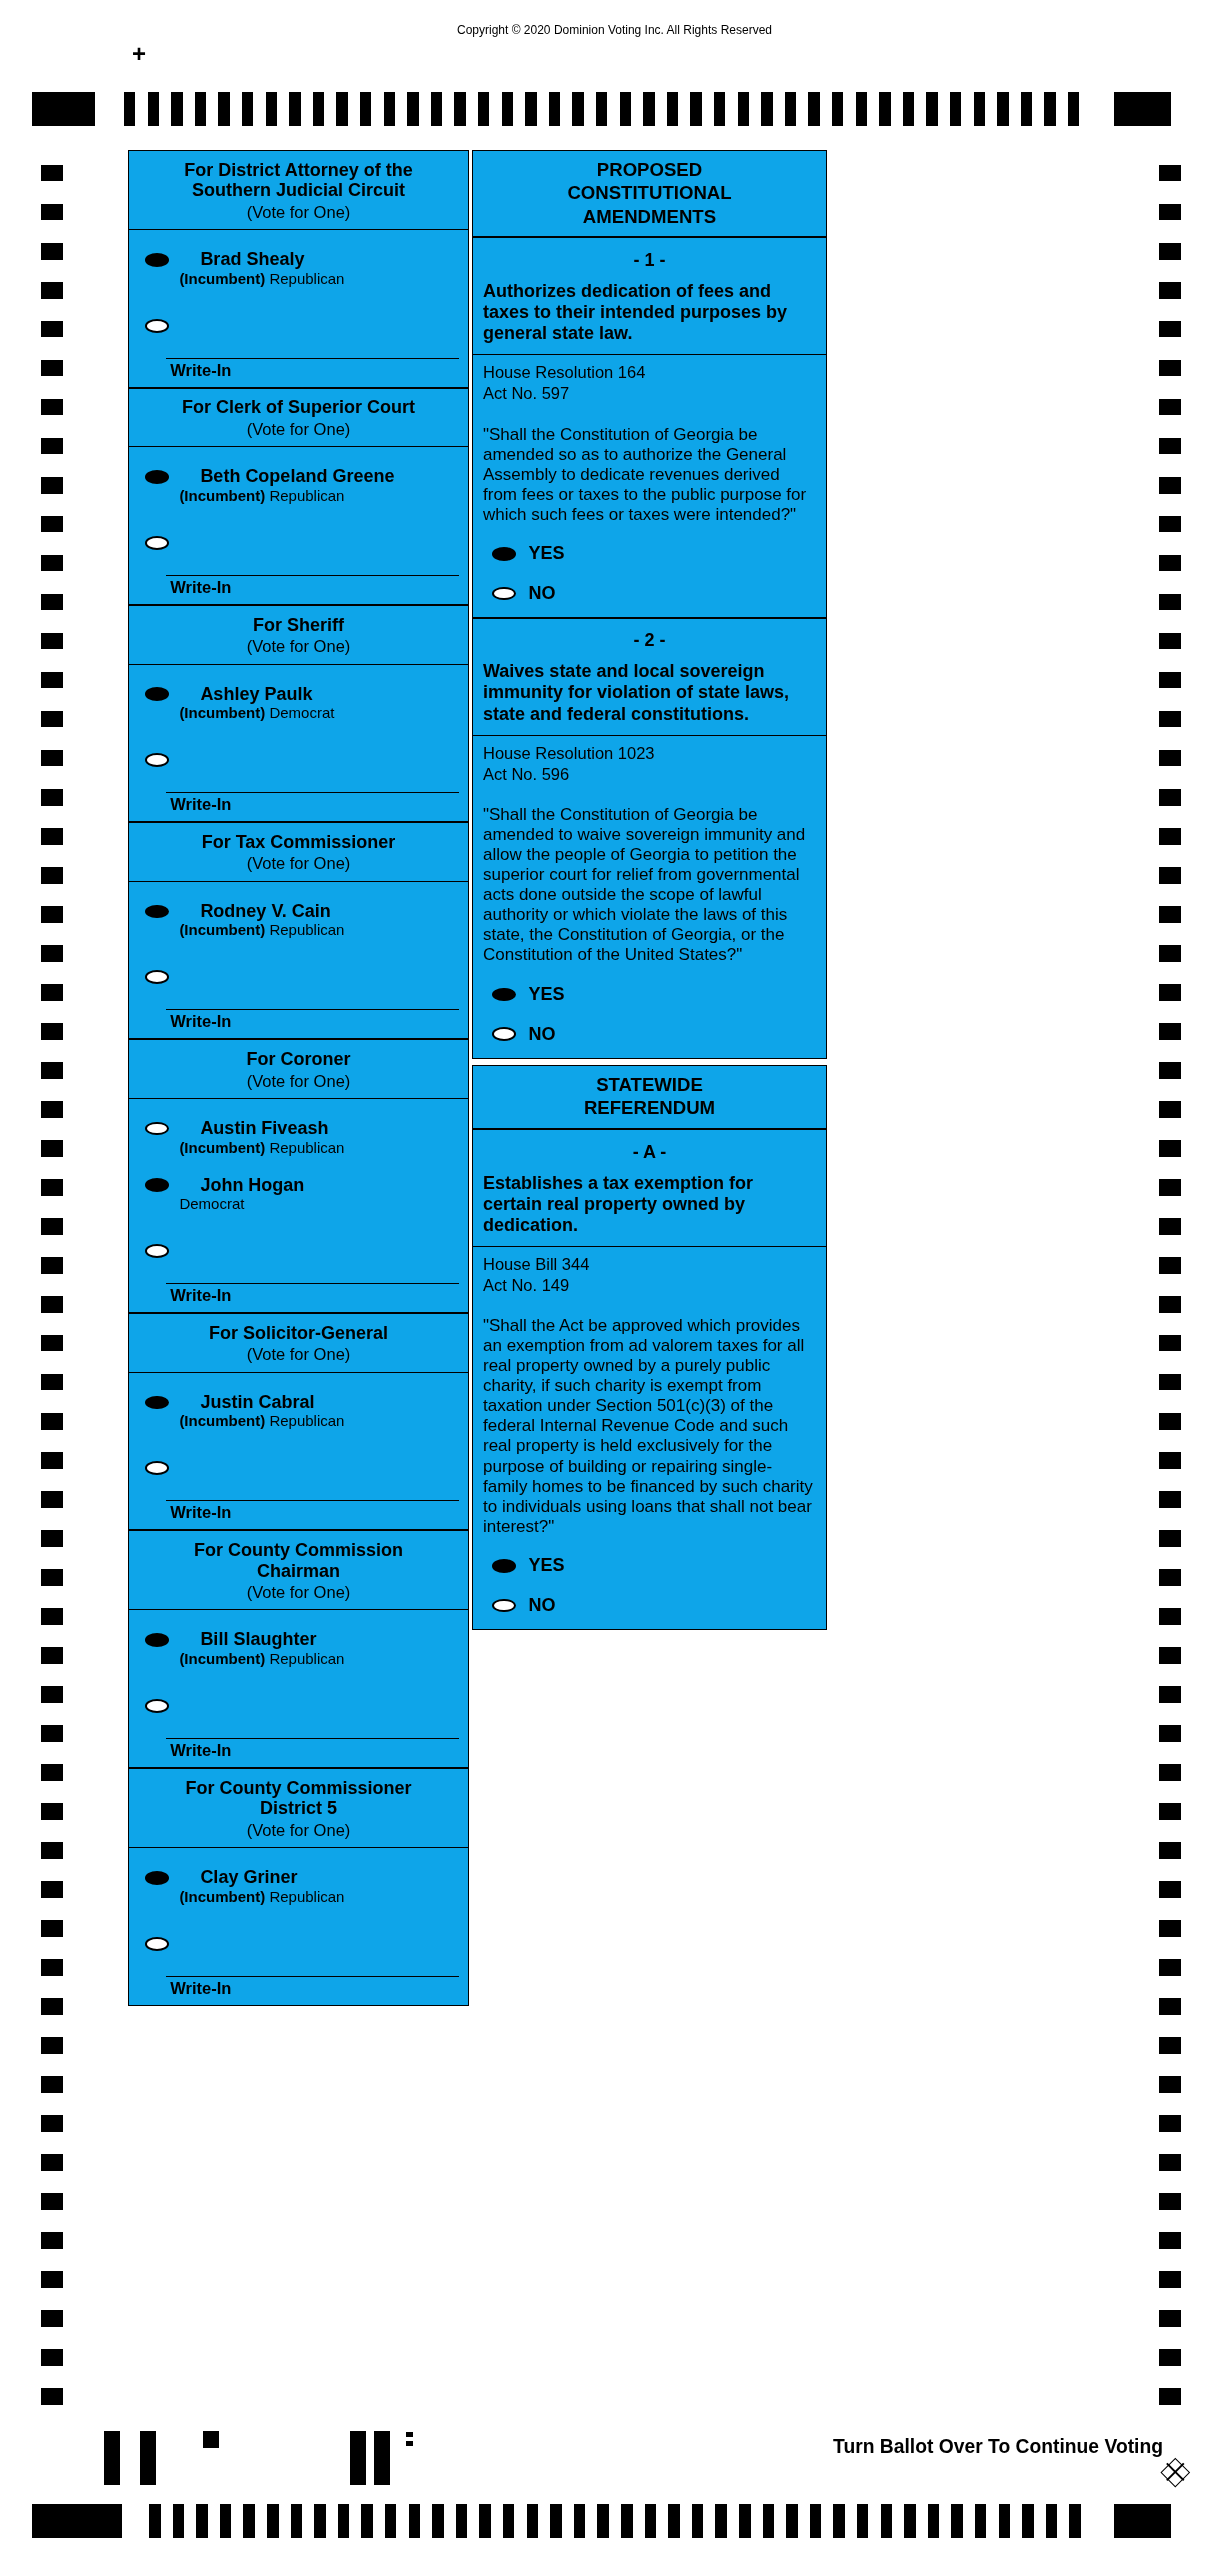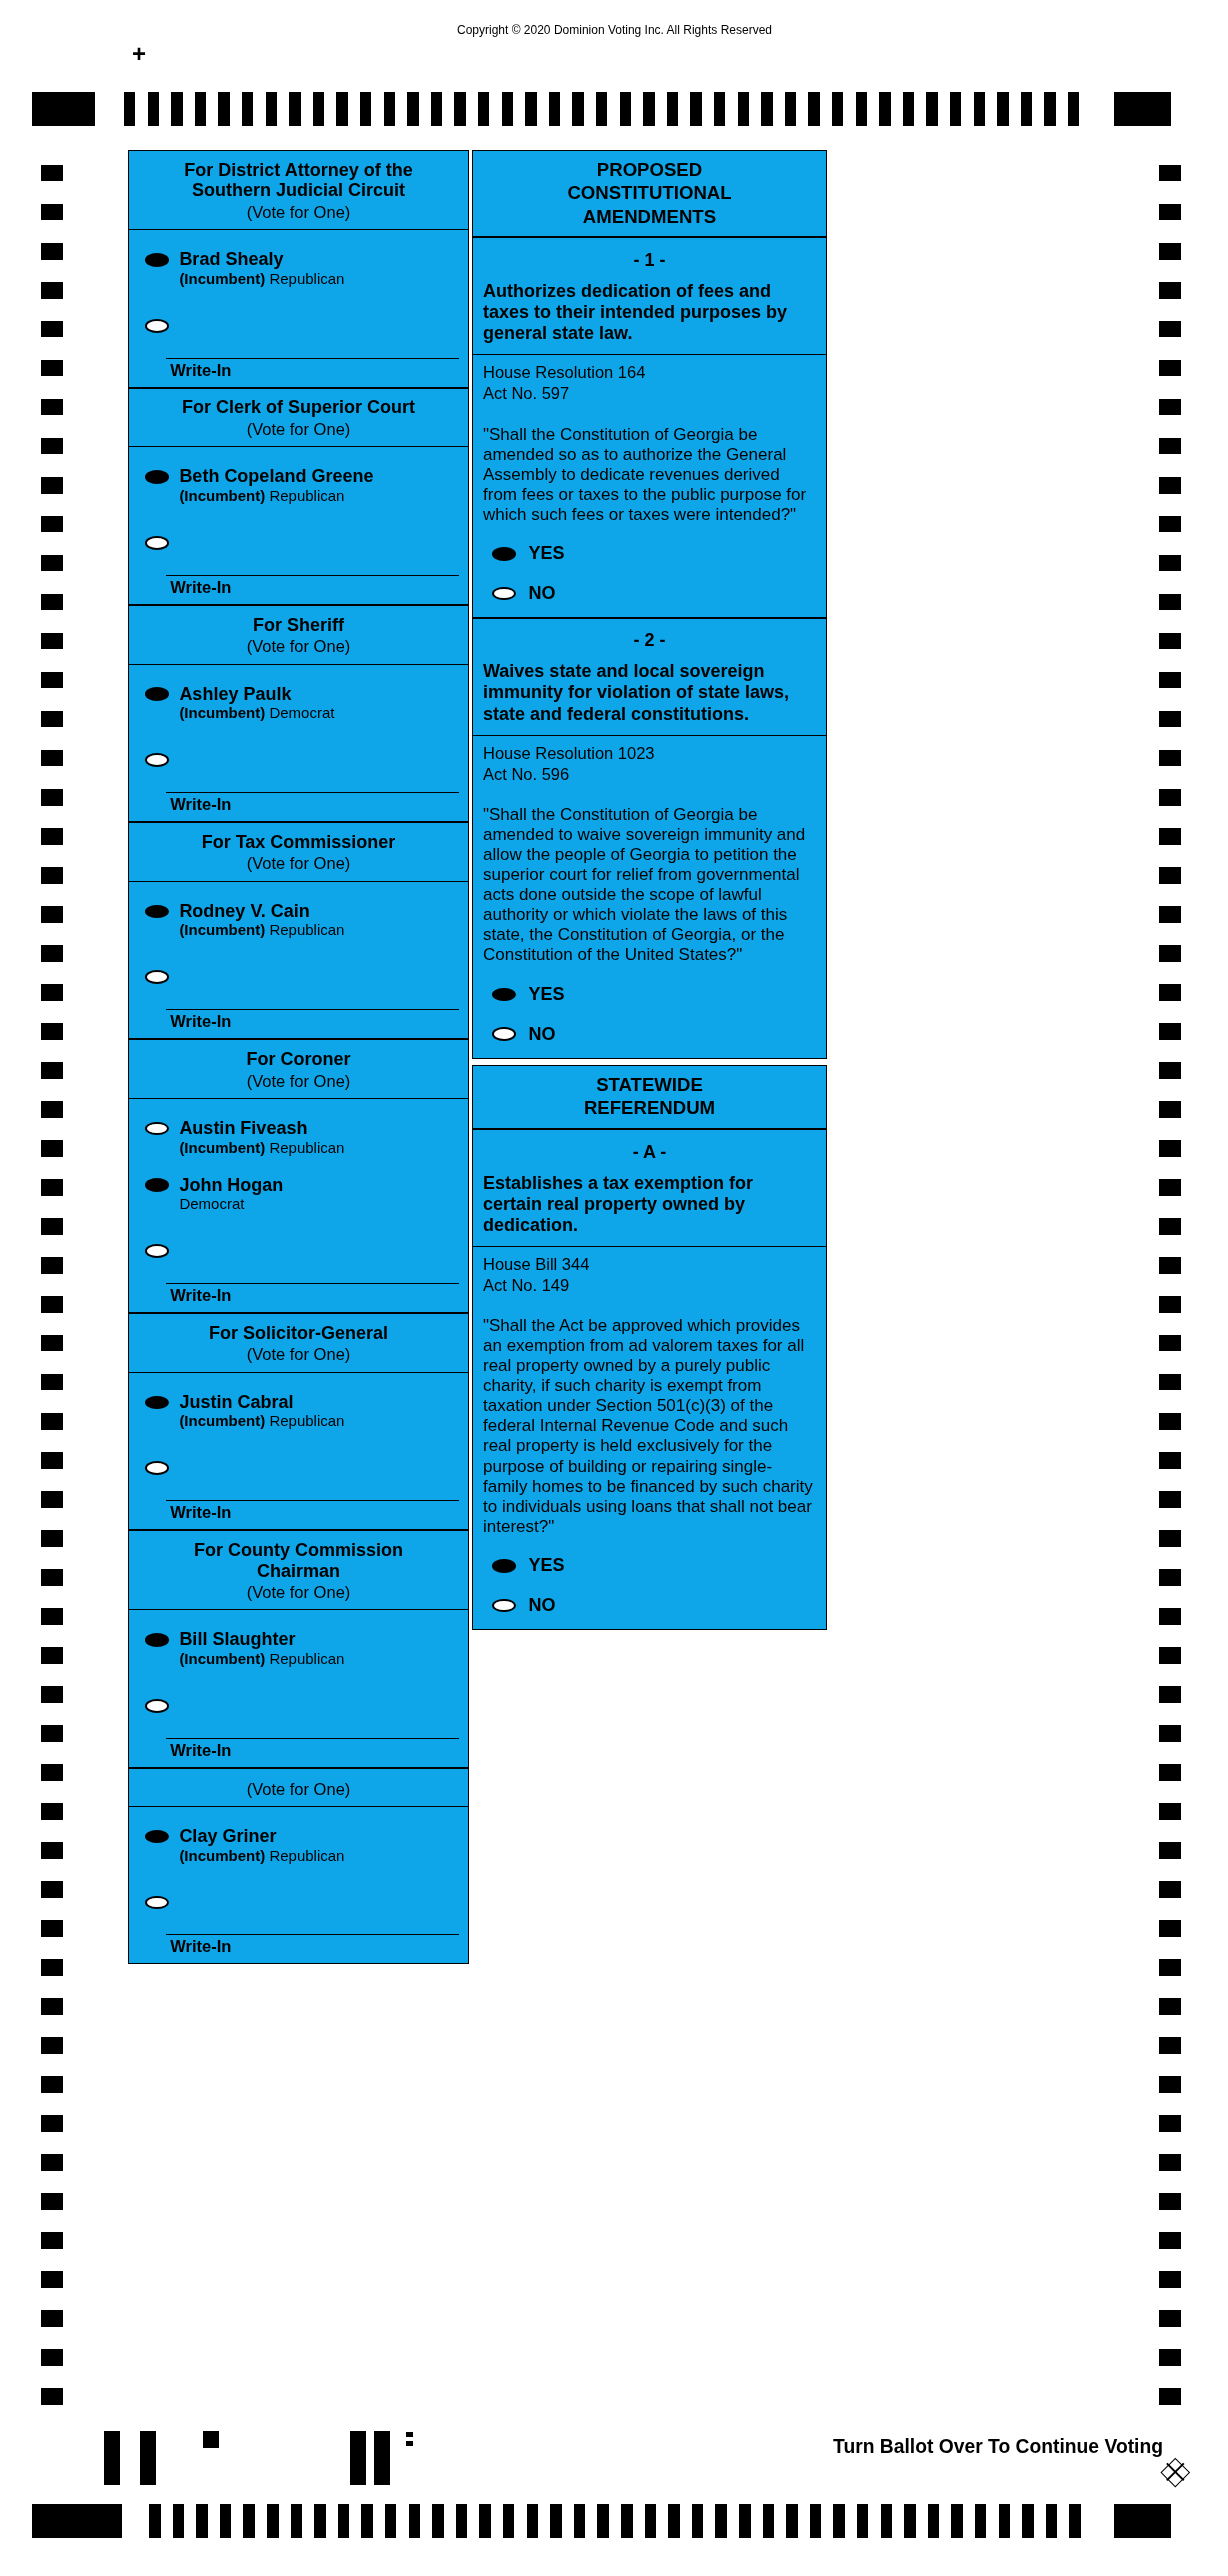--- a/index.html
+++ b/index.html
@@ -32,21 +32,21 @@
   
   .race { border-bottom:2.9px solid #000; padding-top:8.6px; }
   .race:last-child { border-bottom:none; }
   .race-title { font-weight:bold; font-size:18px; text-align:center; white-space:pre-line; line-height:1.15; }
   .vote-for { font-size:16.5px; text-align:center; margin-top:2.1px; padding-bottom:7.2px; }
   .header-rule { border-top:0.7px solid #000; }
   .candidate { display:flex; gap:10.7px; padding:20px 7.2px 0 15.7px; align-items:flex-start; }
   .bubble { flex:0 0 auto; display:inline-block; width:24px; height:13.6px; border:2.1px solid #000;
             border-radius:50%; box-sizing:border-box; background:#fff; margin-top:2.9px; }
   .bubble.filled { background:#000; }
-  .cand-name { display:block; font-weight:bold; font-size:18px; line-height:1.1; }
+  .cand-name { display:block; font-weight:bold; font-size:18px; line-height:1.1;margin-left:21px; }
   .cand-party { display:block; font-size:15px; margin-top:0; }
   .cand-party b { font-weight:bold; }
   .lone-bubble { padding:29px 0 0 15.7px; }
   .write-in { margin:23px 8.6px 0 37px; border-top:1.4px solid #000; }
   .write-label { font-weight:bold; font-size:16.5px; padding:2.1px 0 7.2px 4.3px; }
 
   
   .col-header { font-weight:bold; font-size:18.6px; text-align:center; white-space:pre-line;
                 line-height:1.25; padding:7.2px 0 8.6px; border-bottom:2.1px solid #000; }
   .measure { padding:4.3px 0 13px; border-bottom:2.9px solid #000; }
@@ -222,20 +222,22 @@
       </div>
       <div class="lone-bubble">
         <span class="bubble"></span>
       </div>
       <div class="write-in">
         <div class="write-label">Write-In</div>
       </div>
     </section>
 
     <section class="race">
+      <div class="race-title">For County Commissioner
+District 5</div>
       <div class="vote-for">(Vote for One)</div>
       <div class="header-rule"></div>
       <div class="candidate">
         <span class="bubble filled"></span>
         <span>
           <span class="cand-name">Clay Griner</span>
           <span class="cand-party"><b>(Incumbent)</b> <span>Republican</span></span>
         </span>
       </div>
       <div class="lone-bubble">

